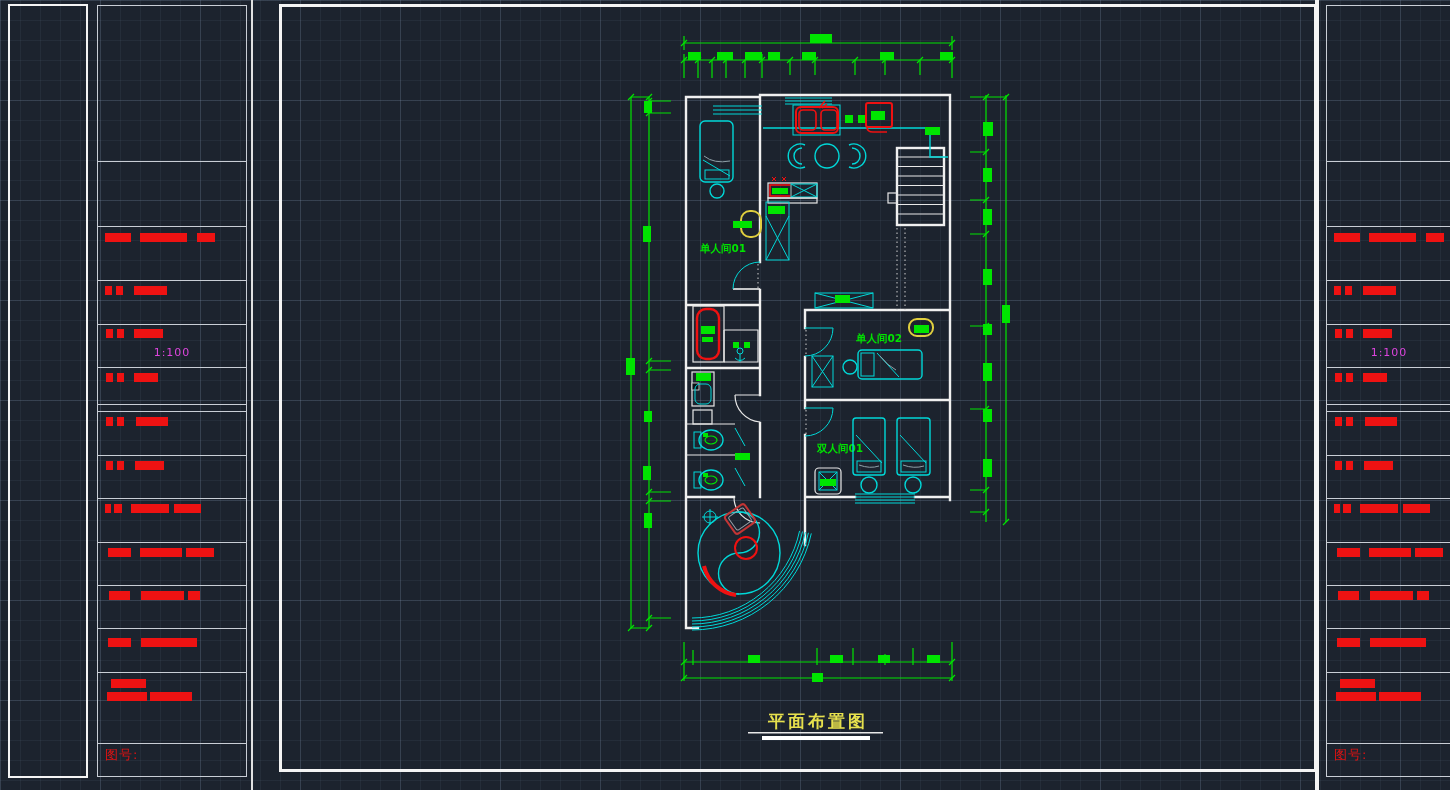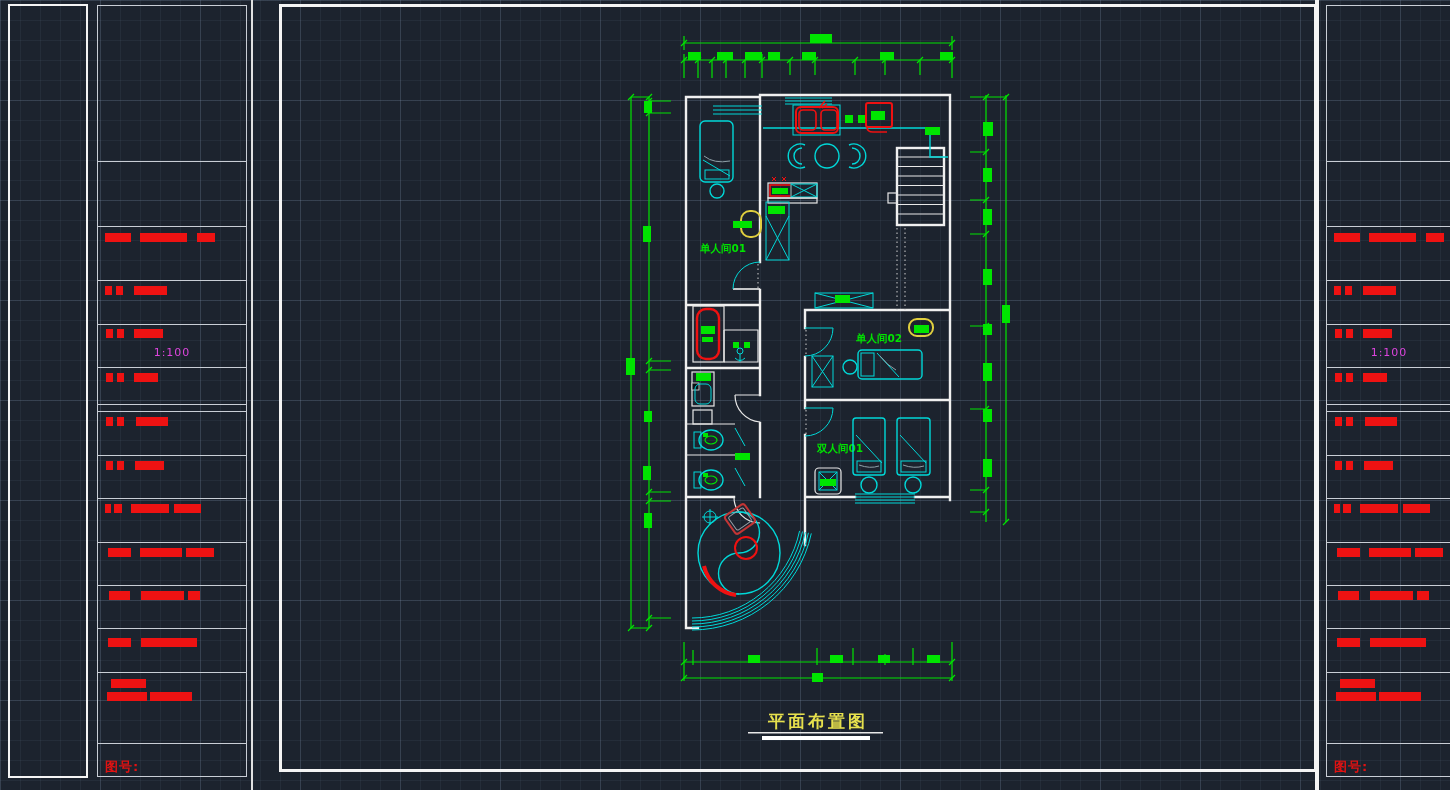--- a/index.html
+++ b/index.html
@@ -13,21 +13,21 @@
       linear-gradient(90deg, rgba(150,170,200,.07) 1px, transparent 1px);
     background-size:100px 100px,100px 100px,20px 20px,20px 20px;
     font-family:"DejaVu Sans",sans-serif;
   }
   .panel-border{position:absolute;border:2px solid #f4f4f4;}
   .tb-col{position:absolute;top:5px;height:772px;border:1.5px solid #c9ced6;box-sizing:border-box;}
   .tb-content{position:absolute;inset:0;}
   .hline{position:absolute;left:0;width:100%;height:1px;background:#c9ced6;}
   .bar{position:absolute;height:9px;background:#ee1212;}
   .scale-text{position:absolute;width:100%;text-align:center;color:#de45de;font-size:11px;letter-spacing:1px;}
-  .dno{position:absolute;color:#e01212;font-size:13px;font-weight:bold;letter-spacing:1px;margin-top:12px;}
+  .dno{position:absolute;color:#e01212;font-size:13px;font-weight:normal;letter-spacing:1px;}
   .vline{position:absolute;top:0;height:790px;}
   .main-frame{position:absolute;border:3px solid #f4f4f4;box-sizing:border-box;}
   
   .w{stroke:#f0f0f0;stroke-width:2.4;fill:none;stroke-linecap:square;}
   .w1{stroke:#e8e8e8;stroke-width:1.2;fill:none;}
   .c{stroke:#00d8d8;stroke-width:1.4;fill:none;}
   .c1{stroke:#00d8d8;stroke-width:1;fill:none;}
   .gl{stroke:#00e400;stroke-width:1.2;fill:none;}
   .g{fill:#00e400;}
   .r{stroke:#ee1111;fill:none;}

